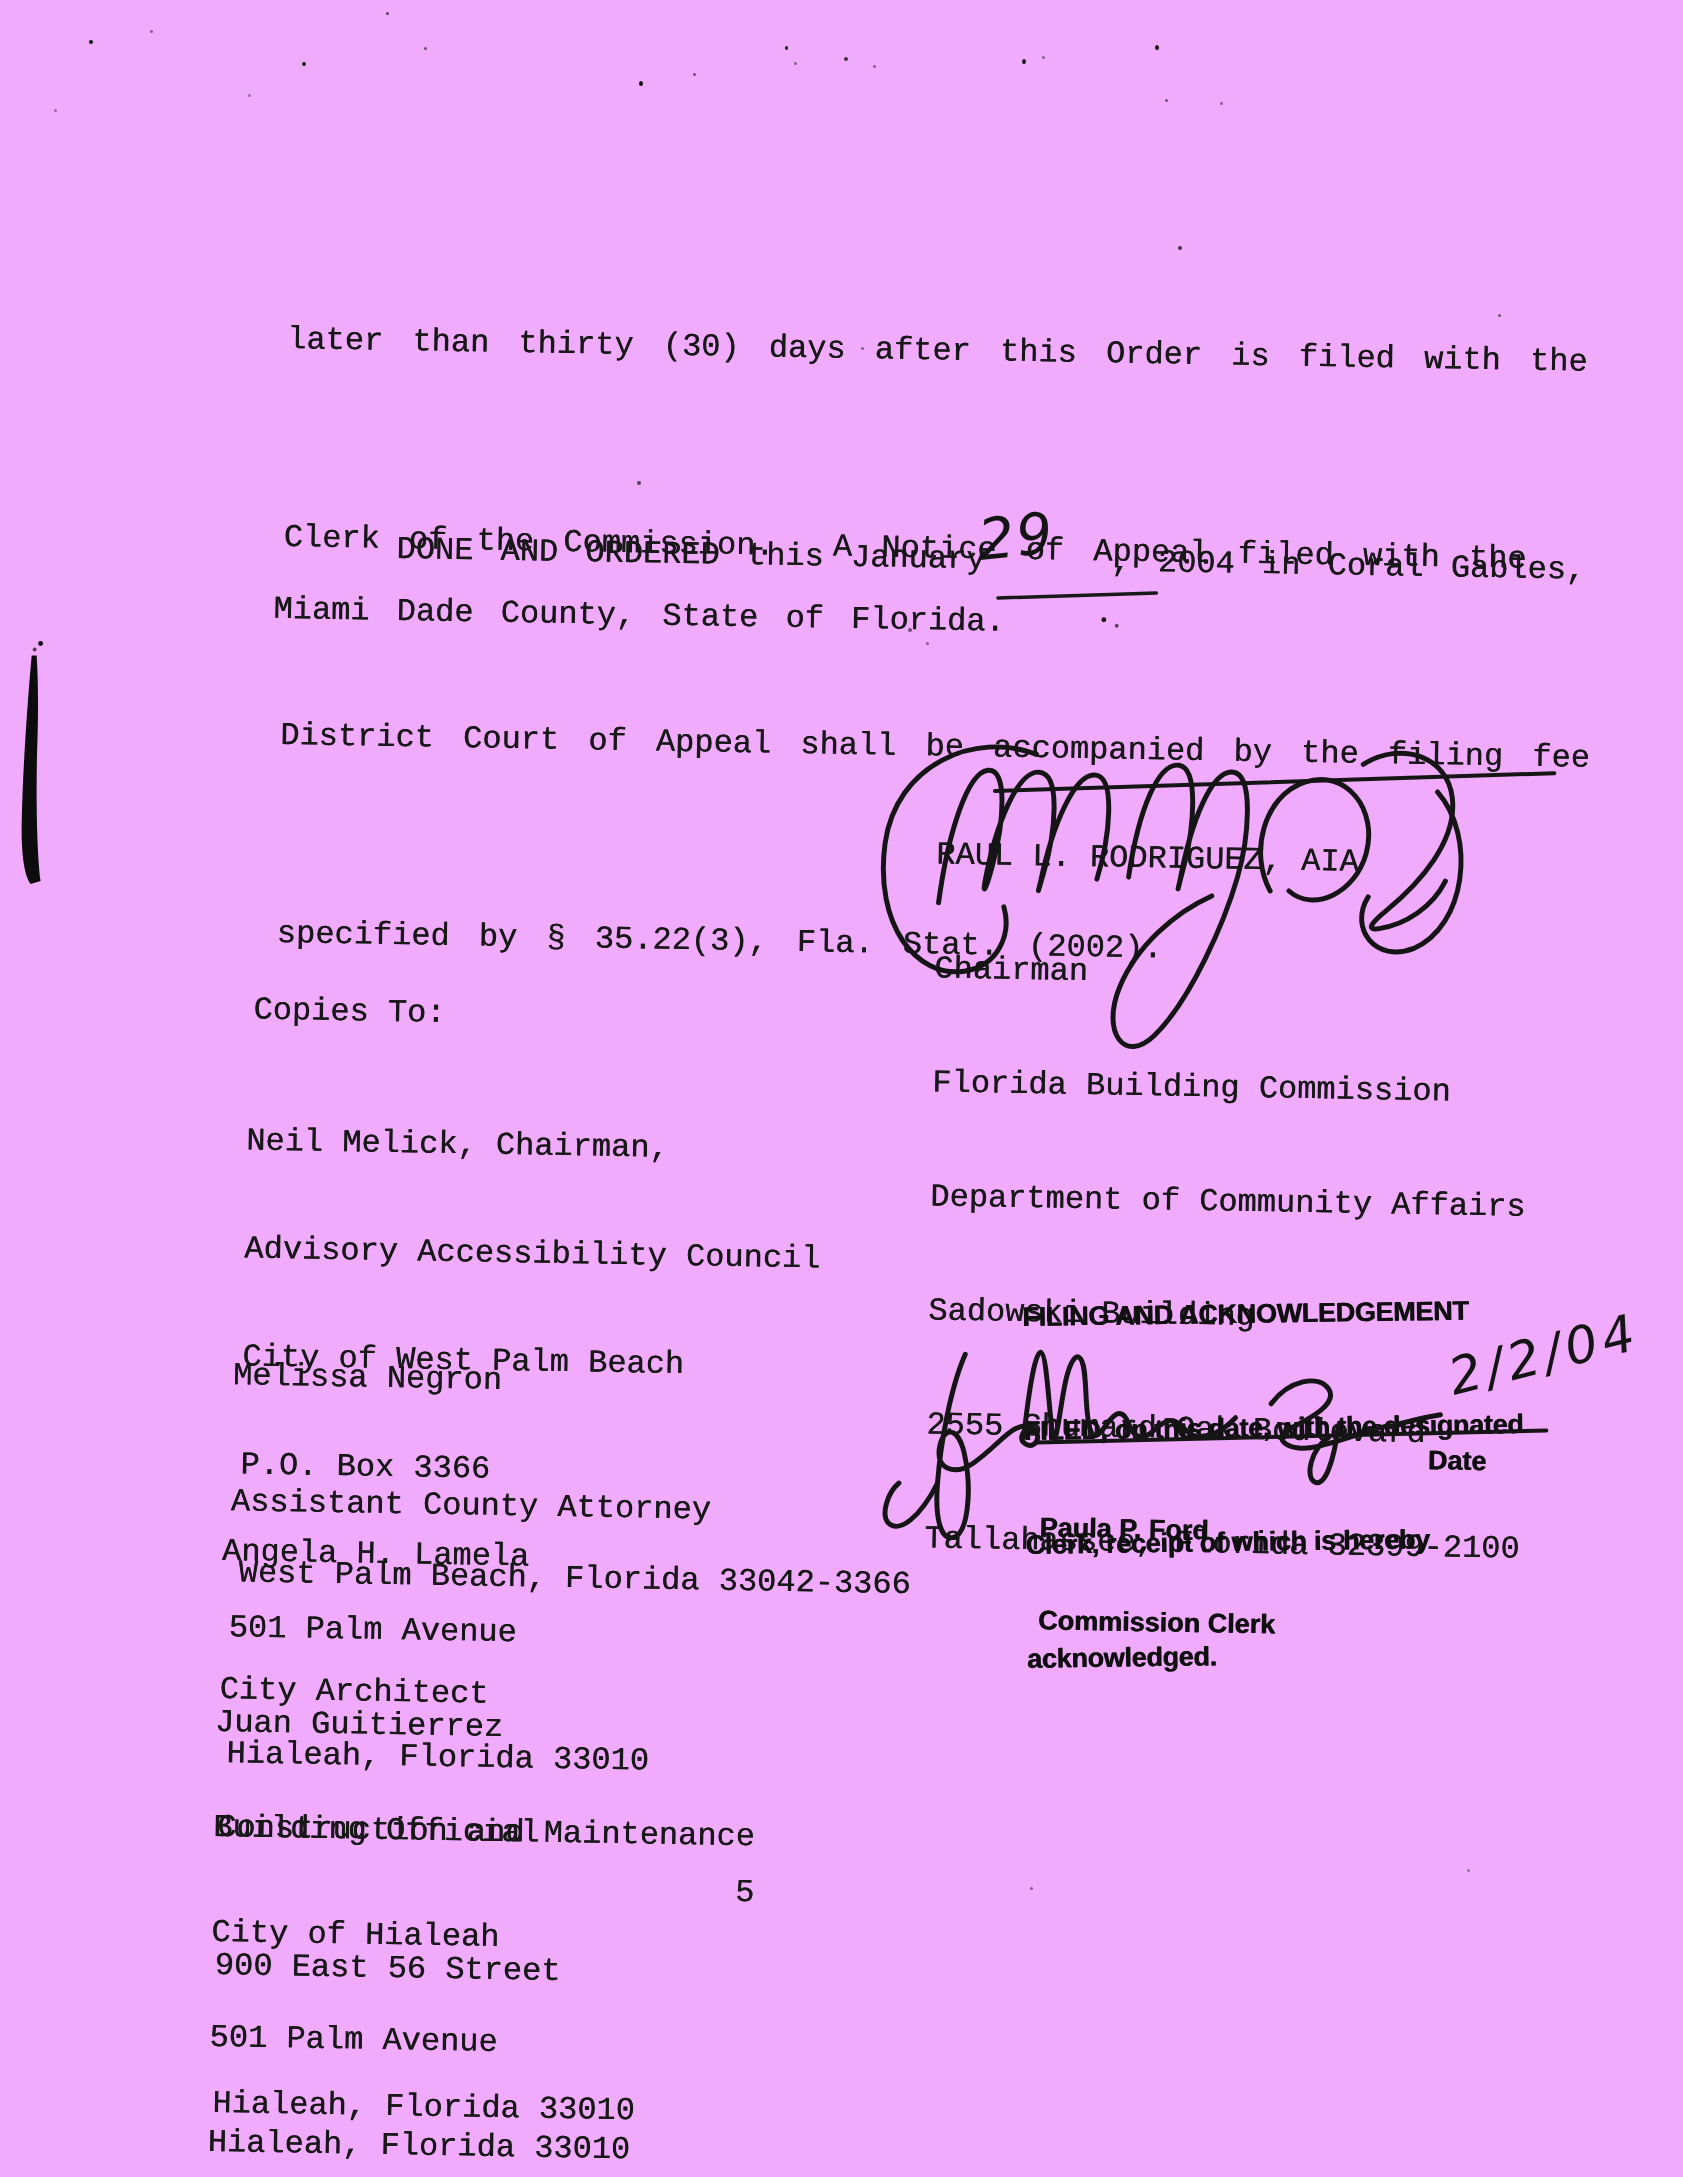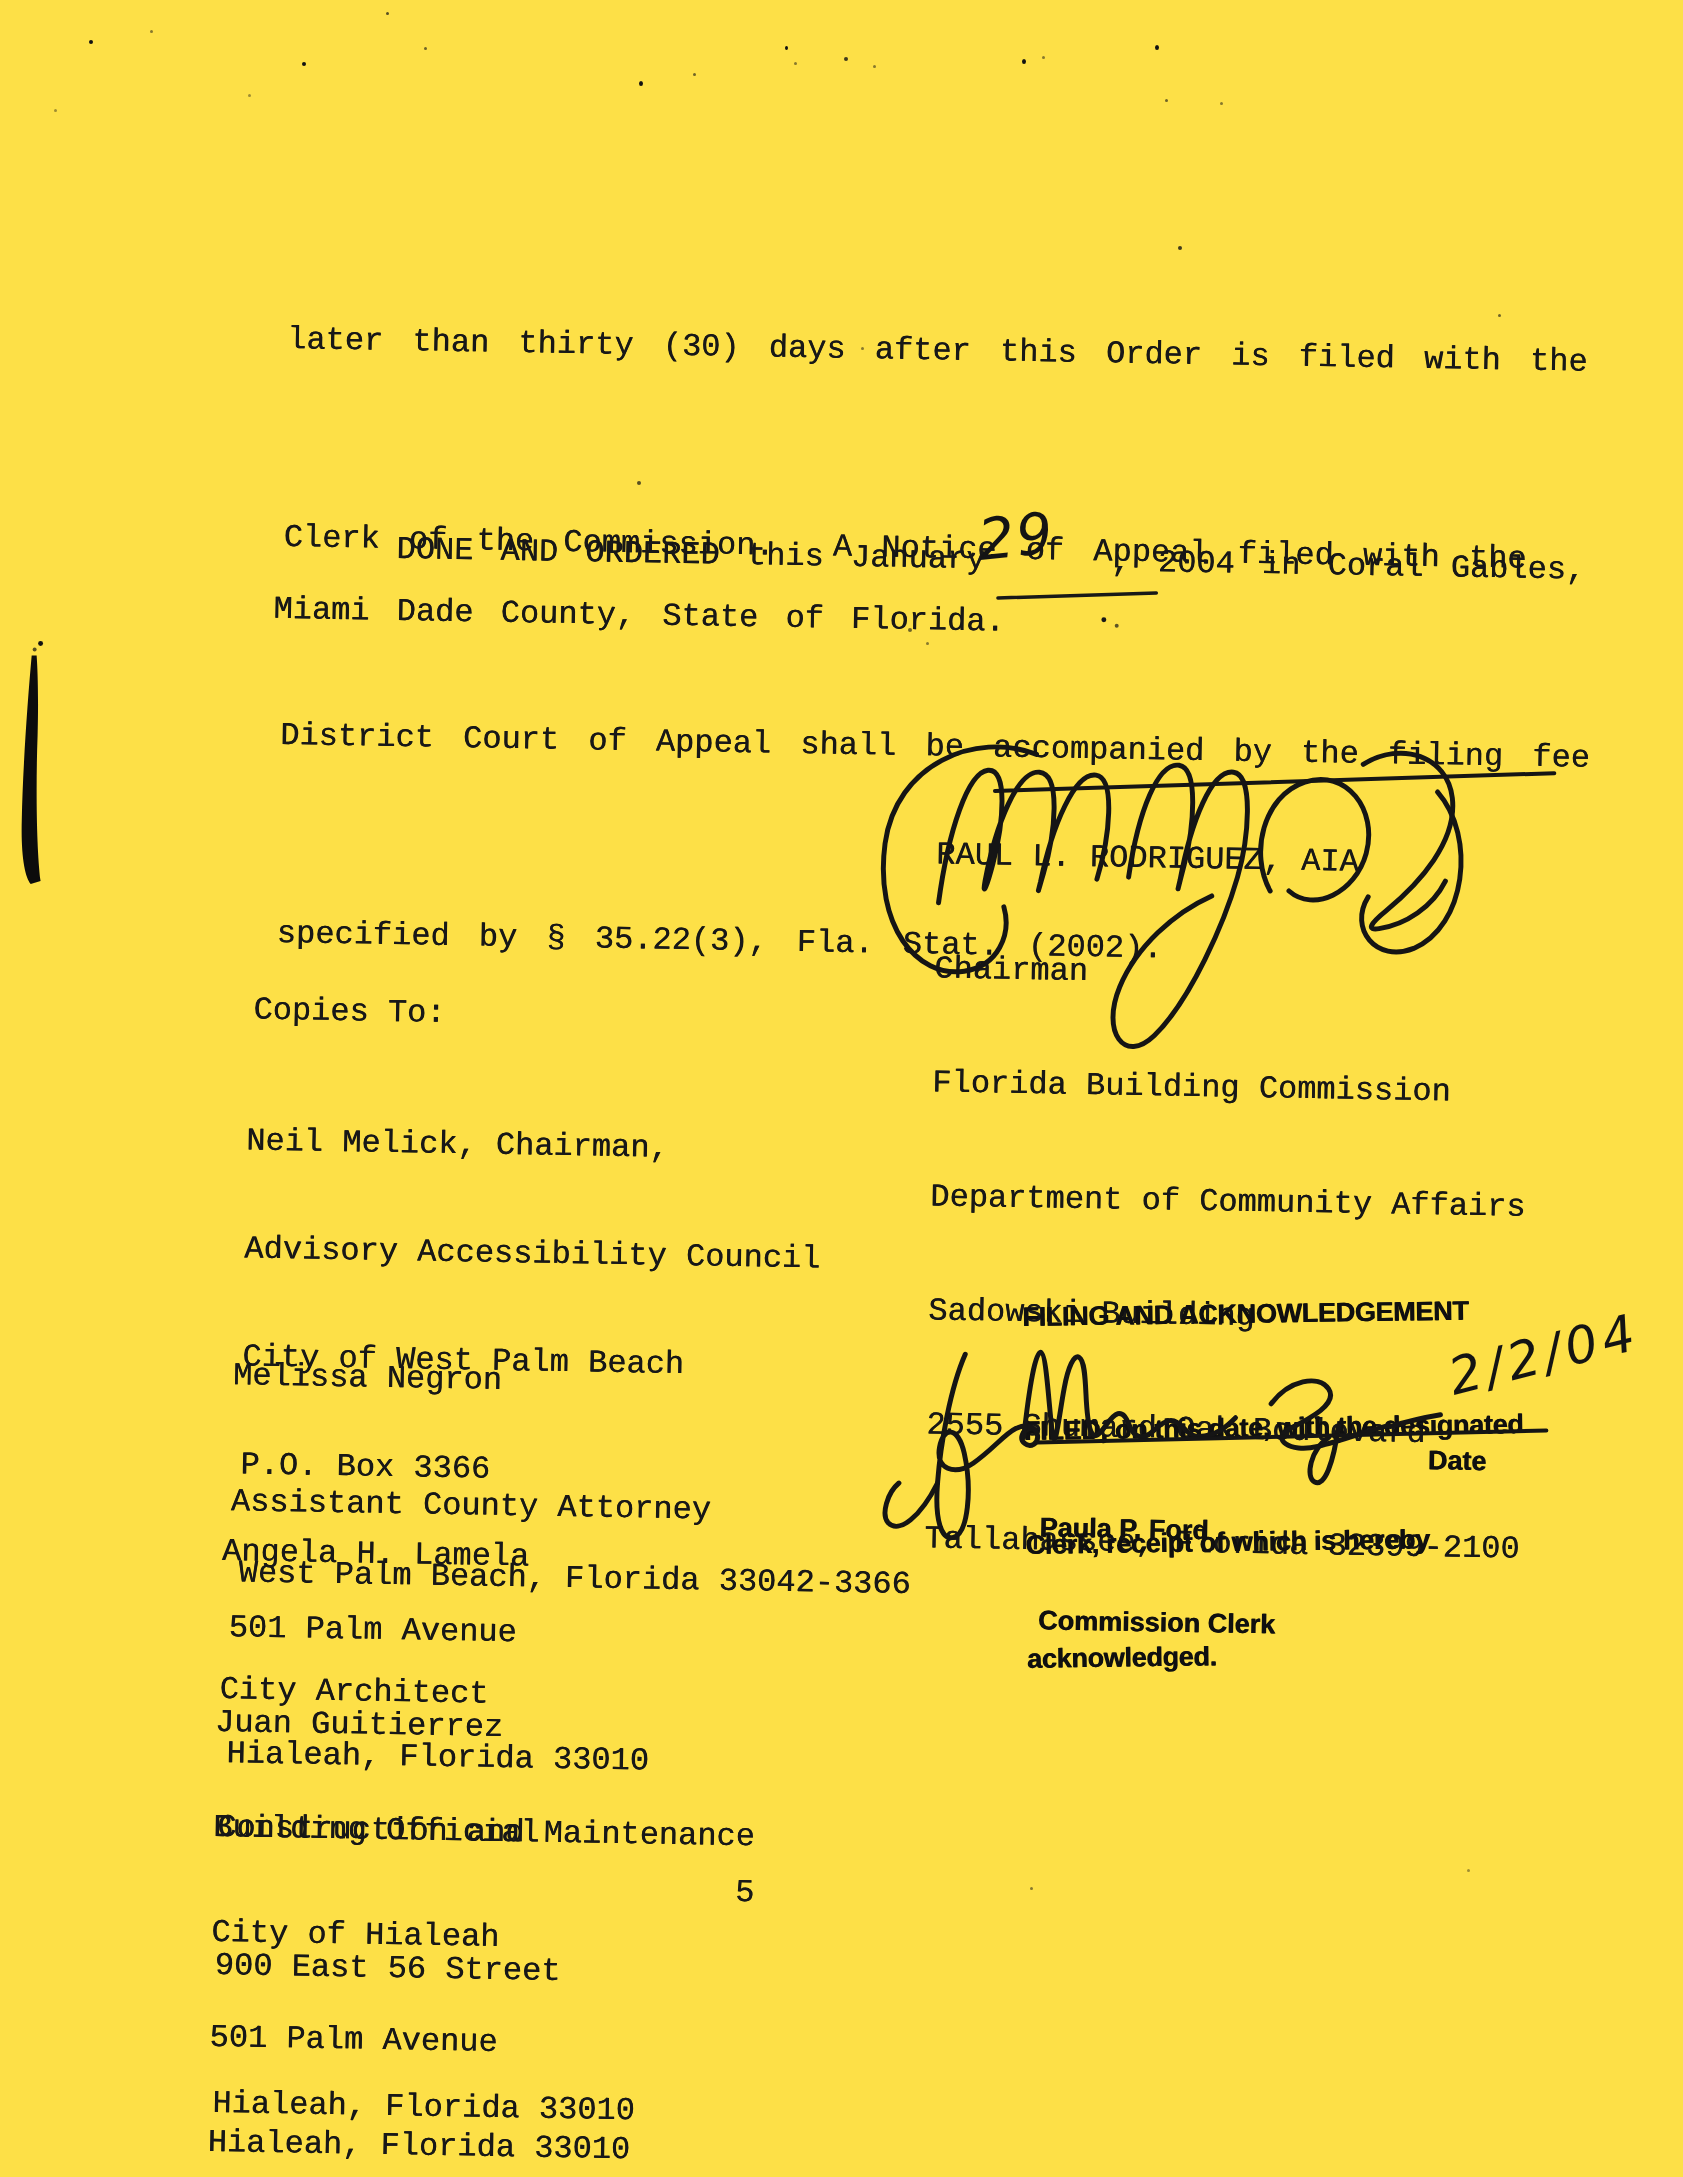--- a/index.html
+++ b/index.html
@@ -1,17 +1,17 @@
 <!DOCTYPE html>
 <html><head>
 <meta charset="utf-8">
 <style>
   html,body{margin:0;padding:0;background:#e8e8e8;}
   .page{
-    position:relative;width:1683px;height:2177px;background:#fde047;
+    position:relative;width:1683px;height:2177px;background:#f0abfc;
     overflow:hidden;margin:0 auto;
   }
   .rot{
     position:absolute;left:0;top:0;width:1683px;height:2177px;
     transform:rotate(1deg);transform-origin:0 0;
   }
   .mono{
     font-family:"Liberation Mono","DejaVu Sans Mono",monospace;
     color:#181818;font-size:32px;white-space:pre;
     text-shadow:0.4px 0 0 currentColor;

